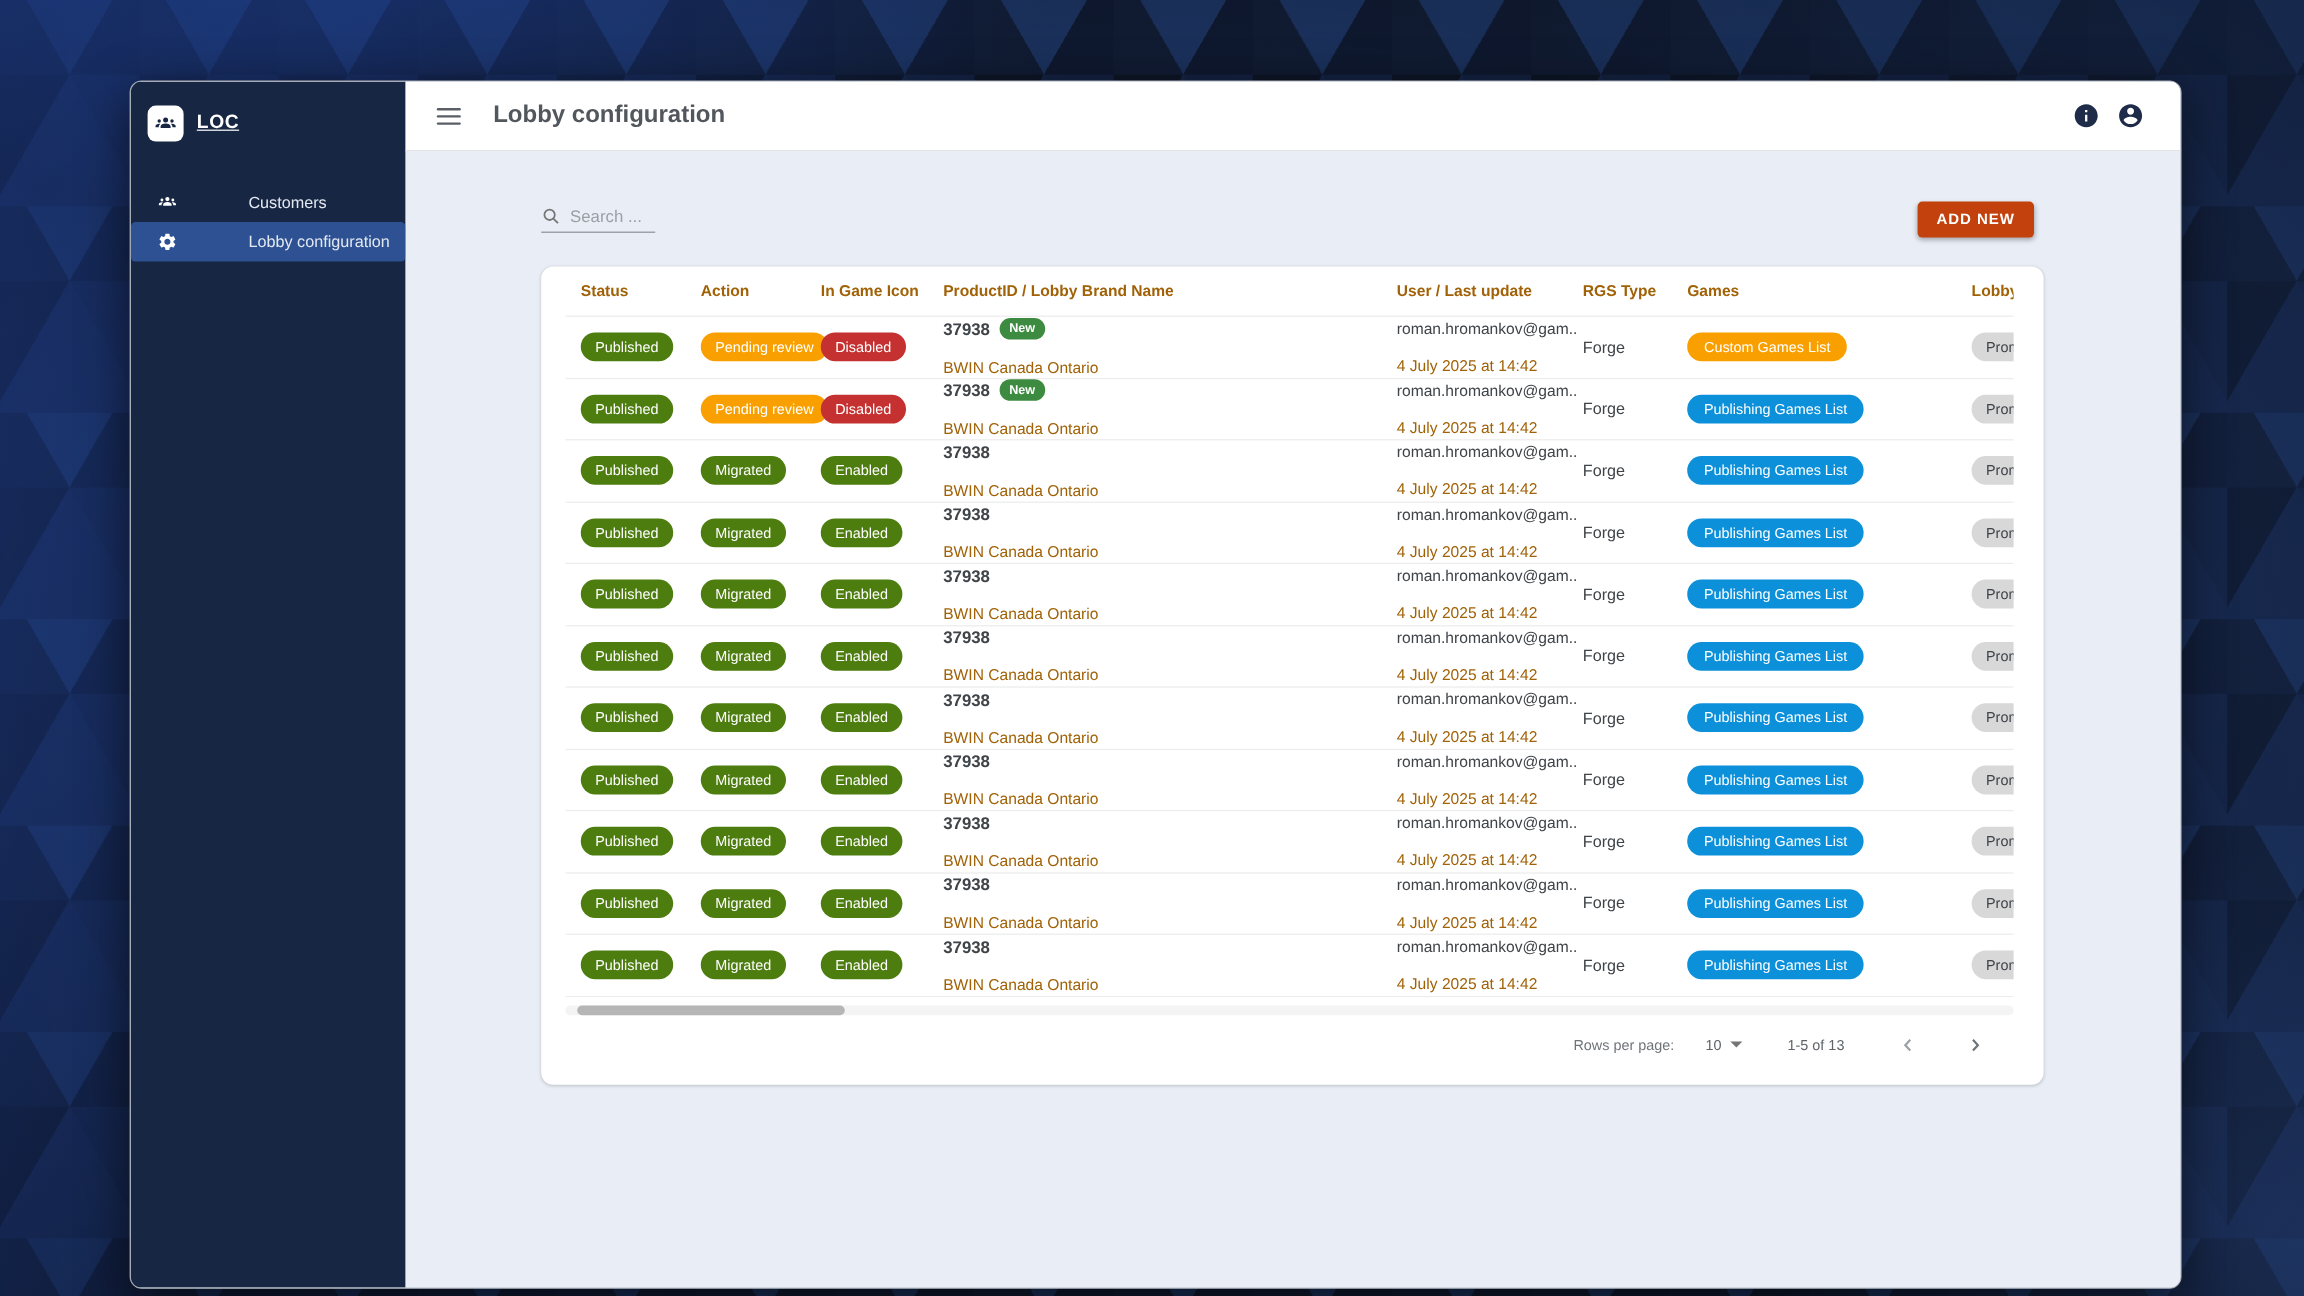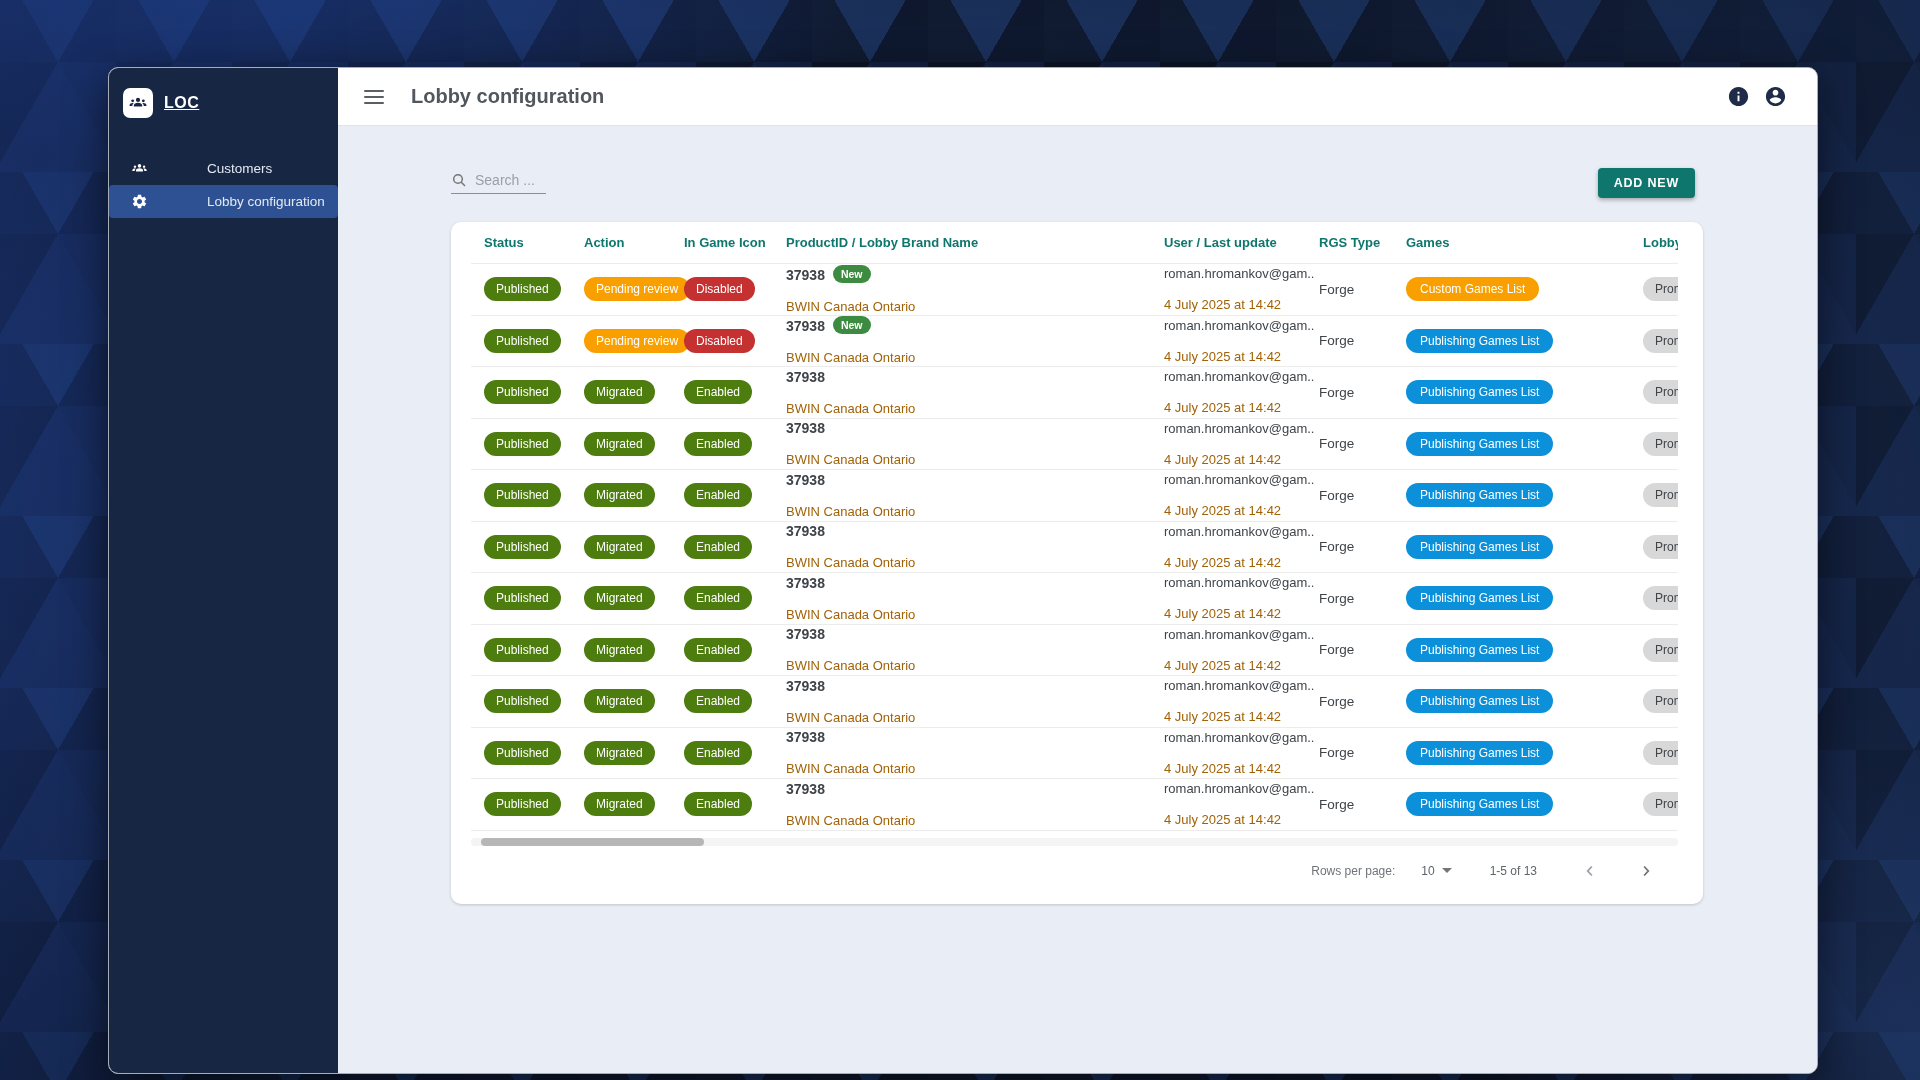--- a/index.html
+++ b/index.html
@@ -63,37 +63,37 @@
 
   
   .search-row { display:flex; align-items:center; justify-content:space-between;
     padding:42px 122px 0 113px;gap:28px; }
   .search-box { display:flex; align-items:center; gap:8px; width:95px;
     border-bottom:1px solid #8a8f96; padding-bottom:5px; }
   .search-box svg { width:16px; height:16px; color:#757575; flex:0 0 16px; }
   .search-input { border:none; outline:none; background:transparent; width:100%;
     font-size:14px; color:#3f4449; font-family:"Liberation Sans", sans-serif; }
   .search-input::placeholder { color:#9aa0a6; }
-  .btn-addnew { background:#0f766e; color:#fff; border:none; border-radius:4px;
+  .btn-addnew { background:#c2410c; color:#fff; border:none; border-radius:4px;
     height:30px; padding:0 16px; font-size:12.5px; font-weight:bold; letter-spacing:.8px;
     box-shadow:0 2px 4px rgba(0,0,0,.3); cursor:pointer; font-family:"Liberation Sans", sans-serif; }
 
   
   .card { margin:24px 114px 0 113px; background:#fff; border-radius:10px;
     box-shadow:0 1px 3px rgba(0,0,0,.18); padding:0 0 10px 20px; }
   .toolbar { height:63px; display:flex; align-items:center; gap:38px; padding-left:13px; }
   .tool-link { display:flex; align-items:center; gap:9px; color:#1c5dab;
     font-size:13px; font-weight:bold; letter-spacing:.4px; cursor:pointer; }
   .tool-link svg { width:18px; height:18px; }
 
   .table-clip { width:1207px; overflow:hidden; }
   .trow { display:grid; grid-template-columns:100px 100px 102px 378px 155px 87px 237px 160px;
     padding-left:13px; align-items:center; }
   .thead { height:42px; border-bottom:1px solid #ececec; }
-  .th { font-size:13px; font-weight:bold; color:#0f766e; }
+  .th { font-size:13px; font-weight:bold; color:#a16207; }
   .tr { height:51.5px; border-bottom:1px solid #ececec; cursor:pointer; }
 
   .pill { display:inline-block; padding:5px 12px; border-radius:13px; font-size:12px;
     color:#fff; white-space:nowrap; }
   .pill-green  { background:#4d7c0f; }
   .pill-orange { background:#f9a000; }
   .pill-red    { background:#c53030; }
   .pill-blue   { background:#0c90da; }
   .pill-gray   { background:#d8d8d8; color:#3f4449; }
   .pill-new { display:inline-block; background:#3d8b40; color:#fff; font-size:10.5px;

